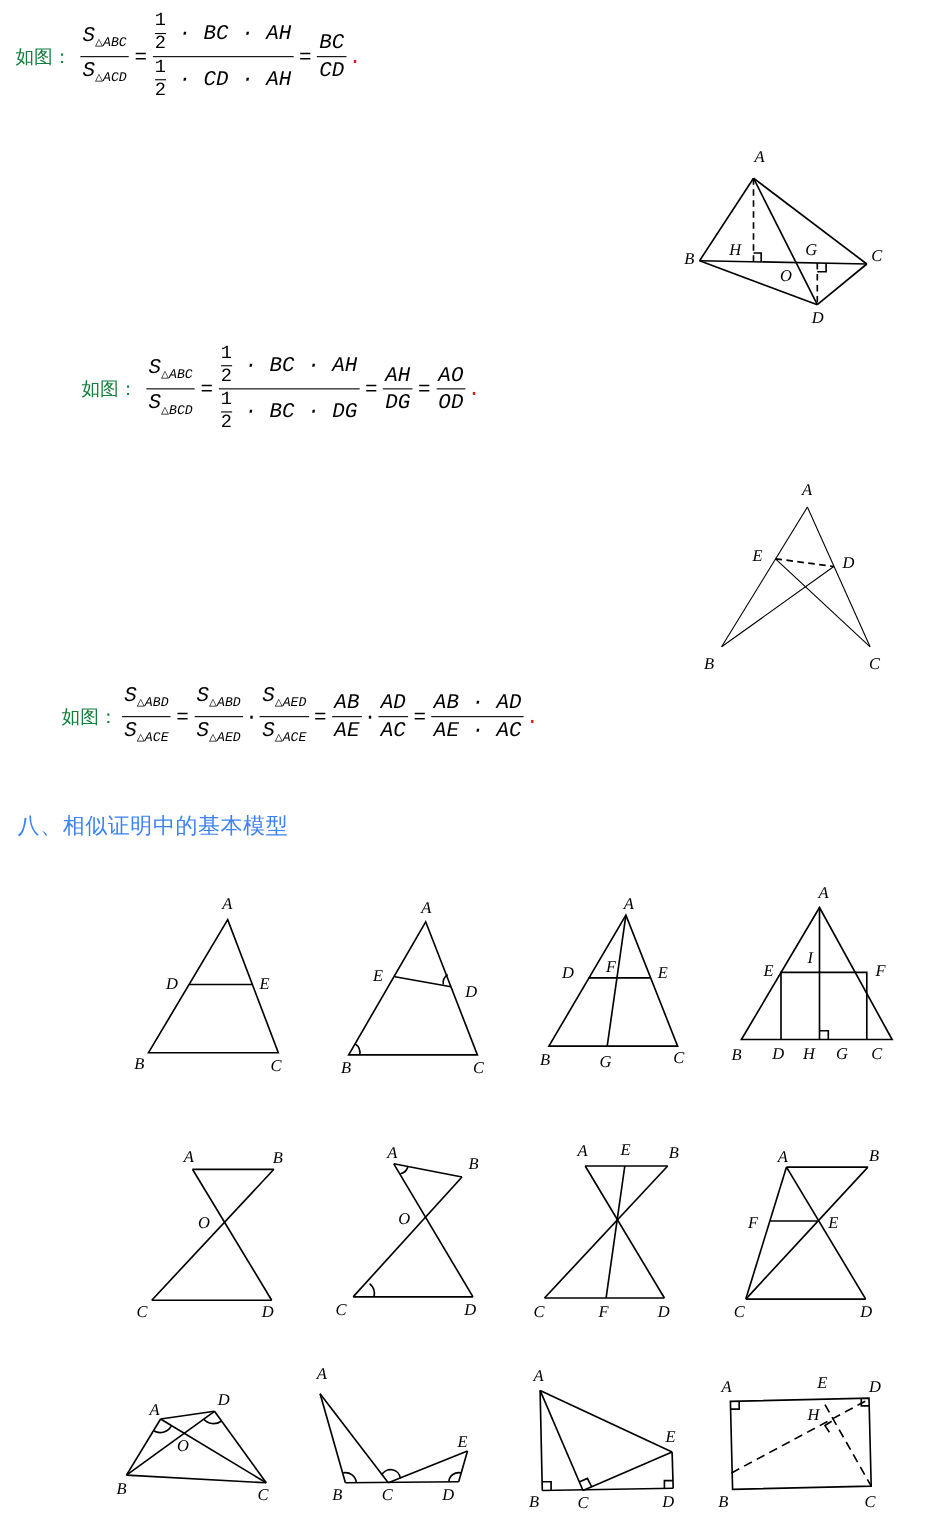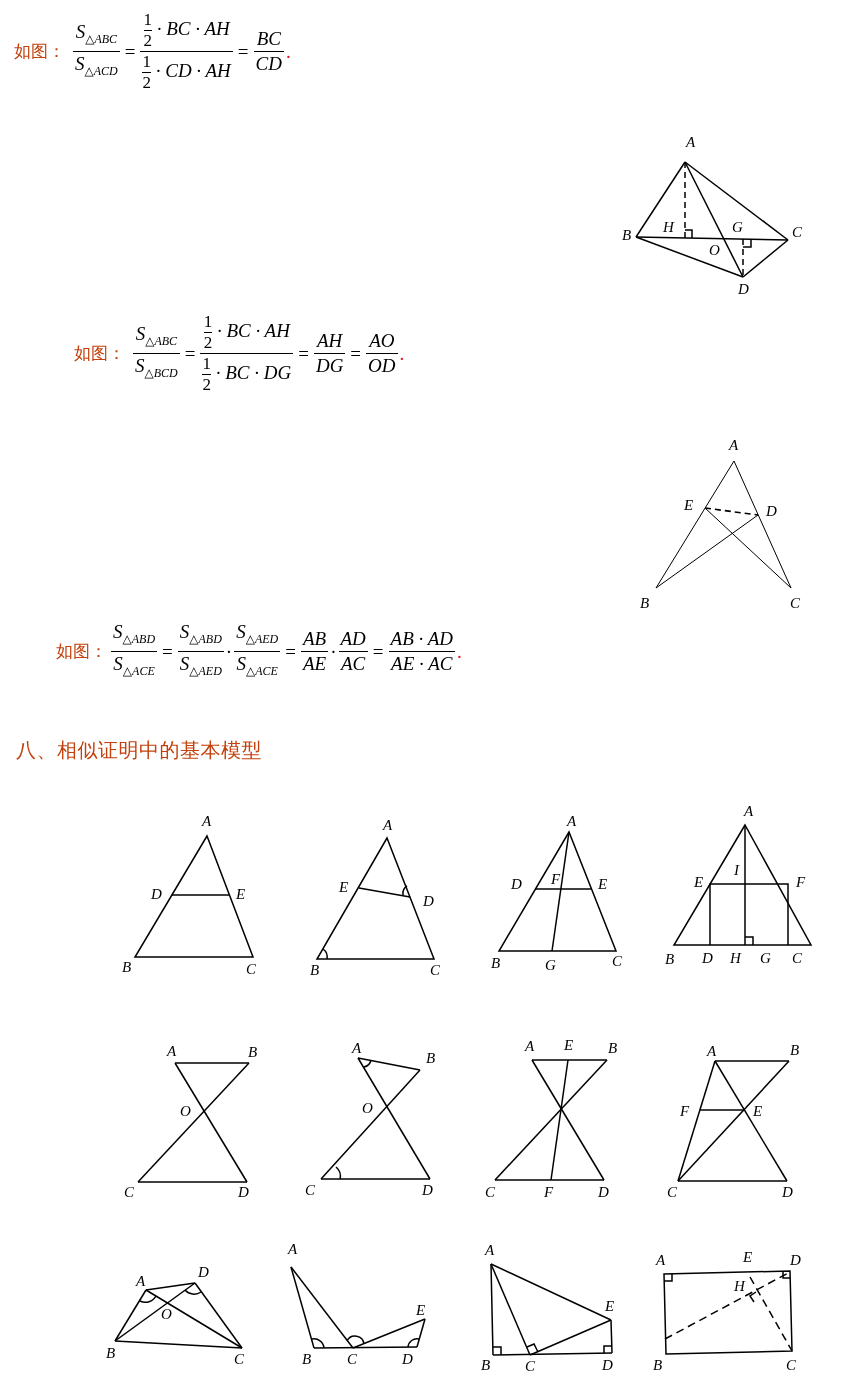--- a/index.html
+++ b/index.html
@@ -1,32 +1,32 @@
 <!DOCTYPE html>
 <html><head>
 <meta charset="utf-8">
 <style>
   html, body { margin: 0; padding: 0; background: #ffffff; }
   body { width: 843px; height: 1382px; position: relative; overflow: hidden;
          font-family: "Liberation Serif", "DejaVu Serif", serif; color: #000; }
   .abs { position: absolute; }
   .red { color: #e8131a; }
-  .label-cn { font-family: "DejaVu Serif", serif; font-size: 17px; color: #c2410c; }
-  .math { font-family: Liberation Serif, serif; font-style: italic; font-size: 19px; }
+  .label-cn { font-family: "DejaVu Serif", serif; font-size: 17px; color: #15803d; }
+  .math { font-family: Liberation Mono, monospace; font-style: italic; font-size: 19px; }
   .frac { display: inline-flex; flex-direction: column; align-items: center; vertical-align: middle; margin: 0 2px; }
   .frac .num, .frac .den { padding: 0 2px; white-space: nowrap; line-height: 24px; }
   .frac .bar { align-self: stretch; border-top: 1px solid #000; height: 0; }
   .sub { font-size: 12px; vertical-align: -5px; }
   .tri { font-style: normal; font-size: 12px; }
   .up { font-style: normal; }
   .eq { font-style: normal; margin: 0 3px; font-size: 19px; }
   .half { display: inline-flex; flex-direction: column; align-items: center; vertical-align: middle; font-style: normal; font-size: 17px; line-height: 20px; }
   .half .hb { border-top: 1px solid #000; align-self: stretch; }
   .row { display: flex; align-items: center; }
-  .heading { font-family: "DejaVu Sans", sans-serif; font-size: 20px; color: #c2410c; letter-spacing: 0.5px; }
+  .heading { font-family: "DejaVu Sans", sans-serif; font-size: 20px; color: #3b82f6; letter-spacing: 0.5px; }
   svg text { font-family: "Liberation Serif", serif; font-style: italic; font-size: 15px; }
 </style>
 </head>
 <body>
 
 <div class="abs row" style="left:14px; top:10px;">
   <span class="label-cn">如图：</span>
   <span class="math row" style="margin-left:6px;">
     <span class="frac">
       <span class="num"><span>S</span><span class="sub"><span class="tri">△</span><span>ABC</span></span></span>

